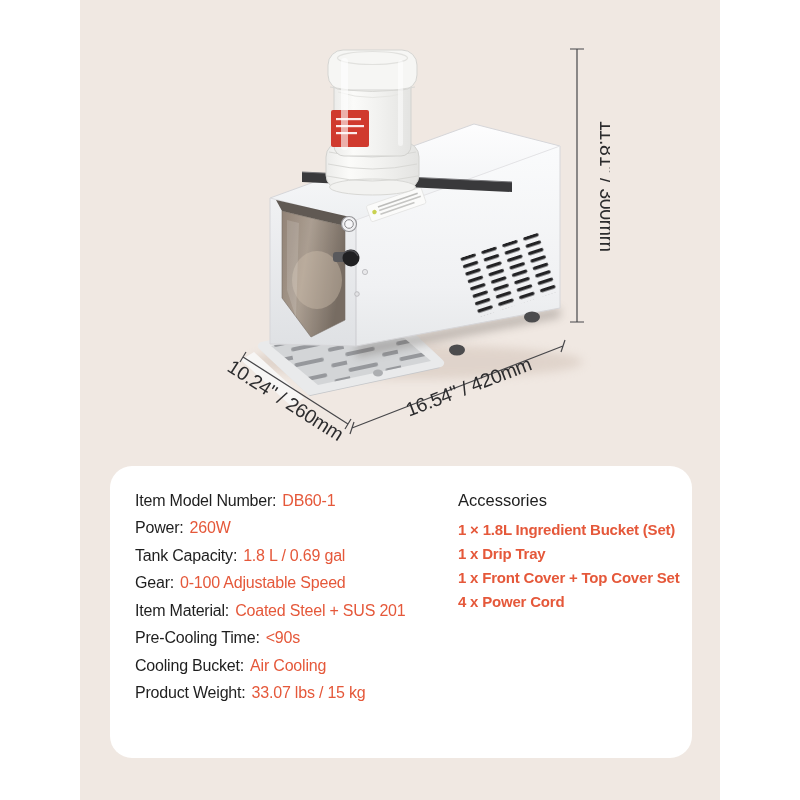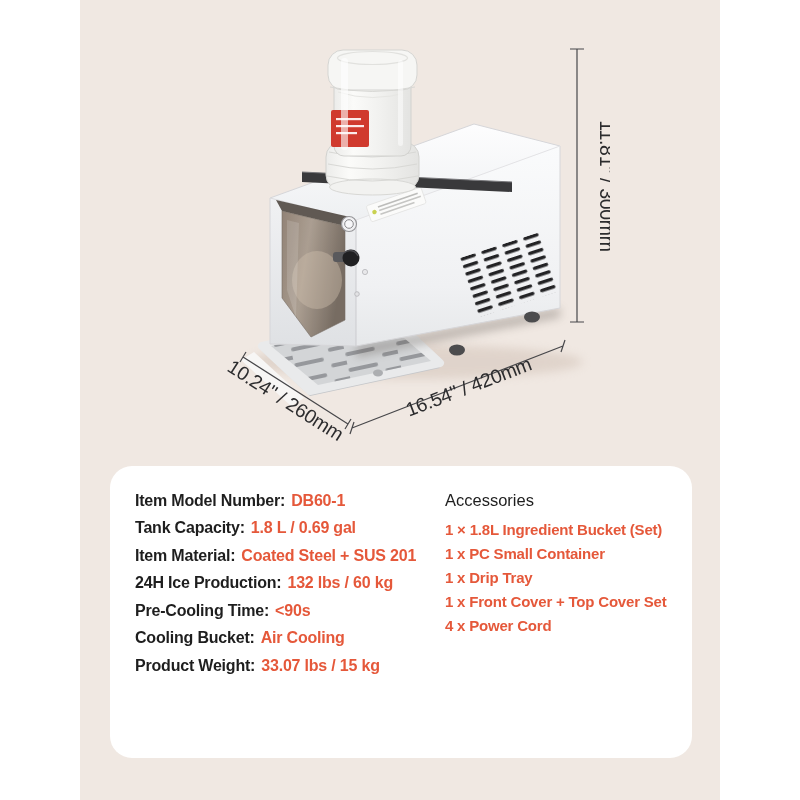--- a/index.html
+++ b/index.html
@@ -13,23 +13,23 @@
   html,body{width:800px;height:800px;background:#ffffff;overflow:hidden;
     font-family:"Liberation Sans", sans-serif;}
   .stage{position:relative;width:800px;height:800px;background:#ffffff;}
   .panel{position:absolute;left:80px;top:0;width:640px;height:800px;background:var(--panel-bg);}
   .figure{position:absolute;left:170px;top:30px;width:440px;height:420px;}
   .card{position:absolute;left:110px;top:466px;width:582px;height:292px;
     background:var(--card-bg);border-radius:22px;}
   .specs{position:absolute;left:25px;top:21px;}
   .spec-row{height:27.5px;display:flex;align-items:center;white-space:nowrap;
     font-size:16px;letter-spacing:-0.2px;color:var(--text);}
-  .spec-label{font-weight:700;}
-  .spec-value{color:var(--accent);font-weight:700;margin-left:6px;}
-  .accessories{position:absolute;left:335px;top:21px;}
+  .spec-label{font-weight:400;}
+  .spec-value{color:var(--accent);font-weight:400;margin-left:6px;}
+  .accessories{position:absolute;left:348px;top:21px;}
   .acc-title{height:27px;display:flex;align-items:center;font-size:16.5px;
     color:var(--text);margin-bottom:3px;}
   .acc-item{height:24px;display:flex;align-items:center;white-space:nowrap;
     font-size:15px;font-weight:700;color:var(--accent);letter-spacing:-0.2px;text-align:center;}
   .dim-text{font-size:19.5px;fill:var(--dim-text);letter-spacing:-0.3px;}
   .dim-line{stroke:#47474a;stroke-width:1.2;fill:none;}
 </style>
 </head>
 <body>
 
@@ -166,36 +166,40 @@
   </svg>
 
   <div class="card">
     <div class="specs">
 
         <div class="spec-row">
           <span class="spec-label">Item Model Number:</span>
           <span class="spec-value">DB60-1</span>
         </div>
 
+        <div class="spec-row">
+          <span class="spec-label">Power:</span>
+          <span class="spec-value">260W</span>
+        </div>
 
         <div class="spec-row">
           <span class="spec-label">Tank Capacity:</span>
           <span class="spec-value">1.8 L / 0.69 gal</span>
         </div>
 
+        <div class="spec-row">
+          <span class="spec-label">Gear:</span>
+          <span class="spec-value">0-100 Adjustable Speed</span>
+        </div>
 
         <div class="spec-row">
           <span class="spec-label">Item Material:</span>
           <span class="spec-value">Coated Steel + SUS 201</span>
         </div>
 
-        <div class="spec-row">
-          <span class="spec-label">24H Ice Production:</span>
-          <span class="spec-value">132 lbs / 60 kg</span>
-        </div>
 
         <div class="spec-row">
           <span class="spec-label">Pre-Cooling Time:</span>
           <span class="spec-value">&lt;90s</span>
         </div>
 
         <div class="spec-row">
           <span class="spec-label">Cooling Bucket:</span>
           <span class="spec-value">Air Cooling</span>
         </div>
@@ -204,21 +208,20 @@
           <span class="spec-label">Product Weight:</span>
           <span class="spec-value">33.07 lbs / 15 kg</span>
         </div>
 
     </div>
     <div class="accessories">
       <div class="acc-title">Accessories</div>
 
         <div class="acc-item">1 × 1.8L Ingredient Bucket (Set)</div>
 
-        <div class="acc-item">1 x PC Small Container</div>
 
         <div class="acc-item">1 x Drip Tray</div>
 
         <div class="acc-item">1 x Front Cover + Top Cover Set</div>
 
         <div class="acc-item">4 x Power Cord</div>
 
 
     </div>
   </div>

